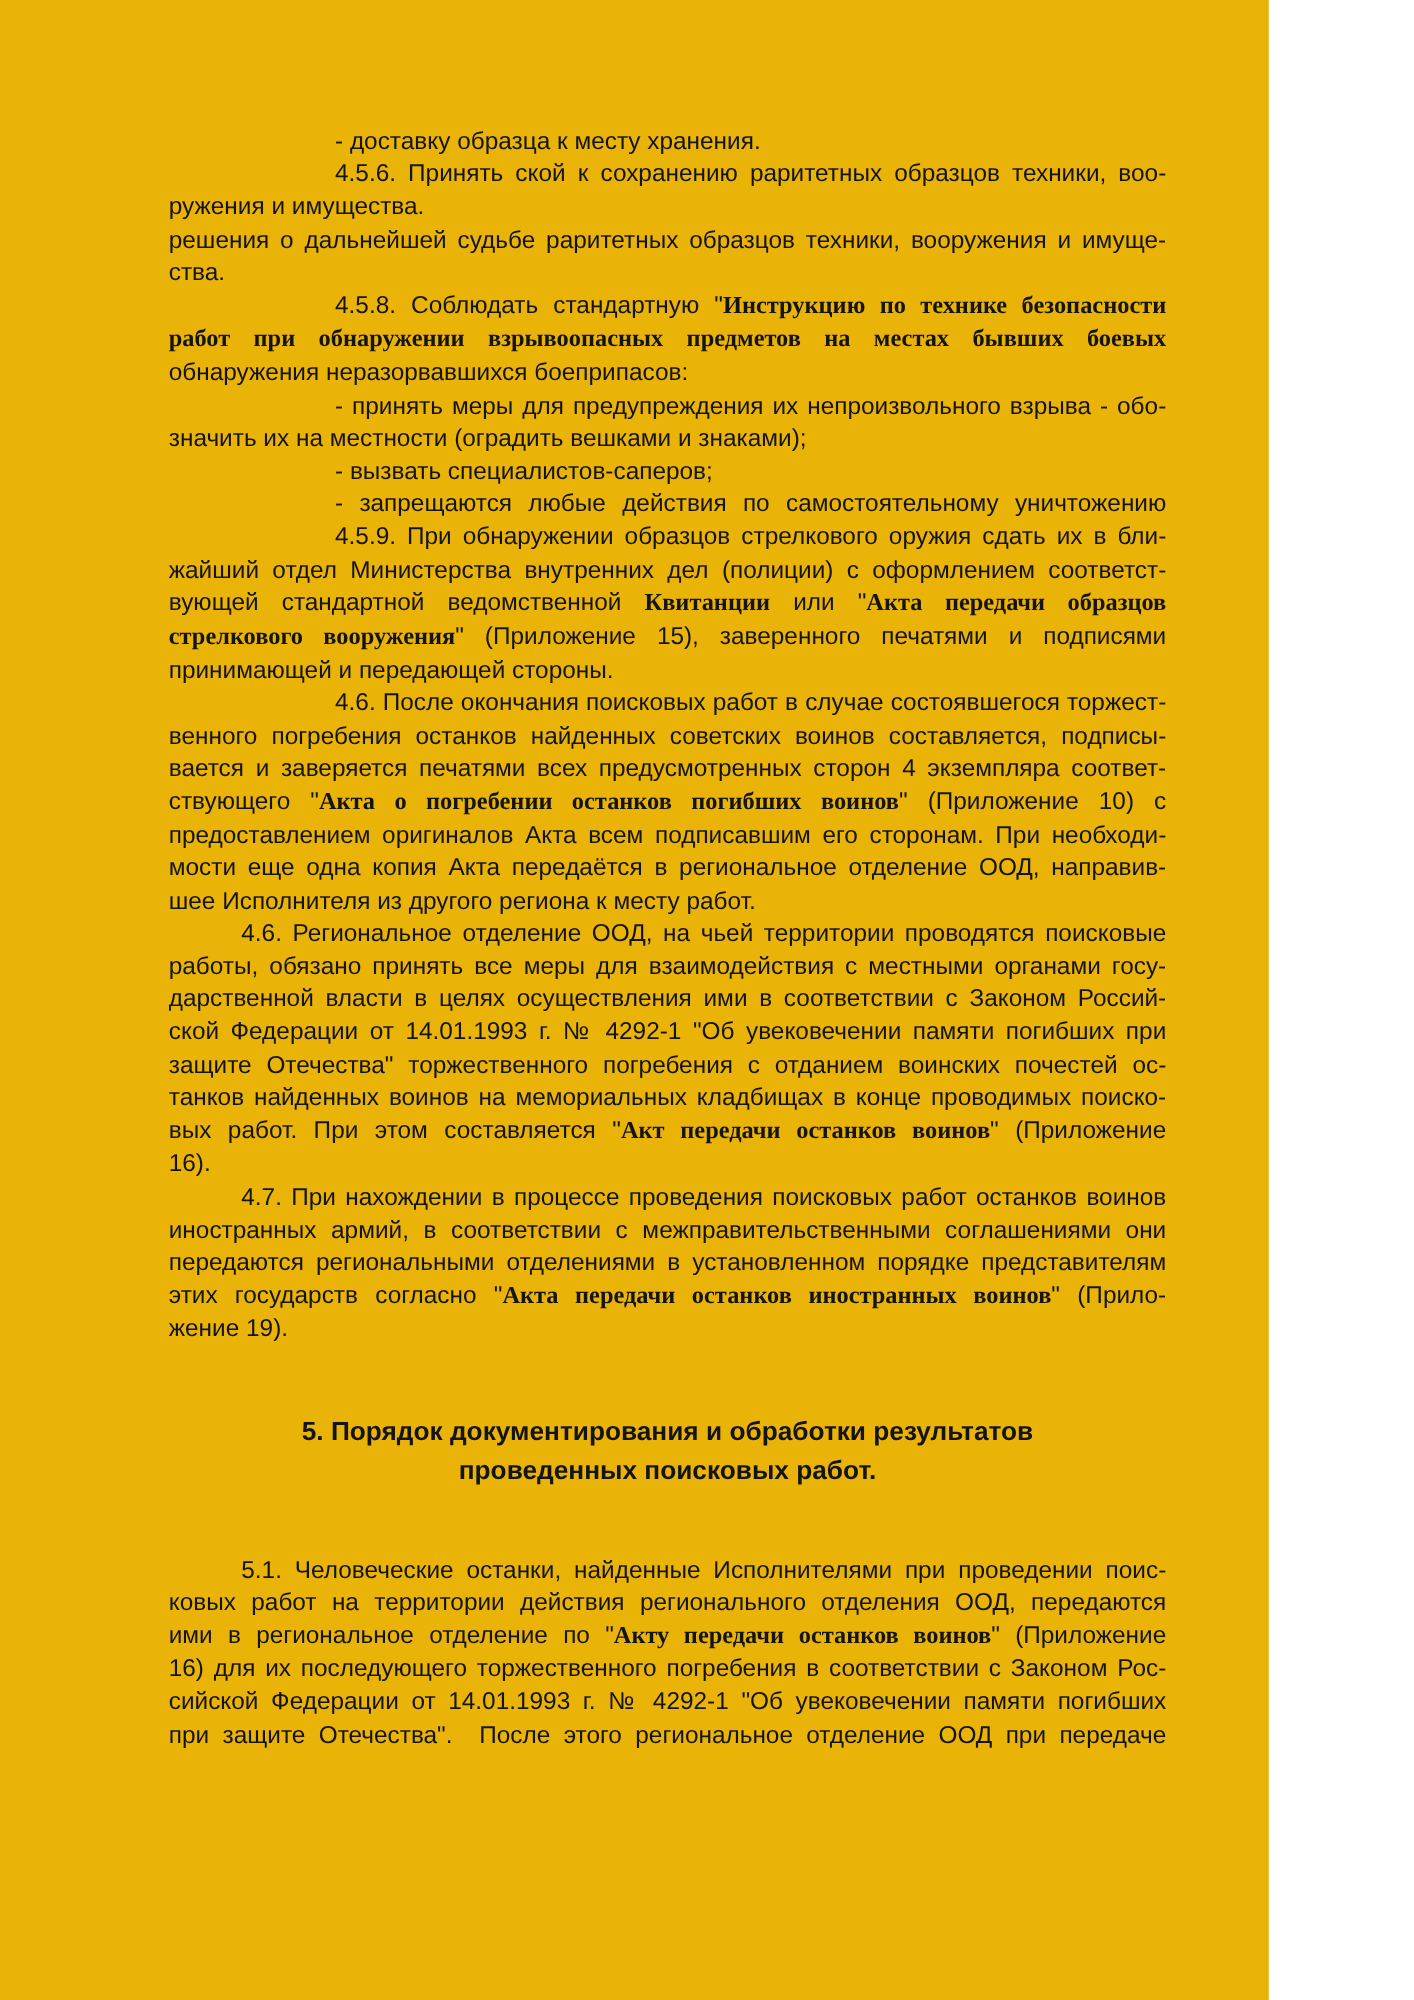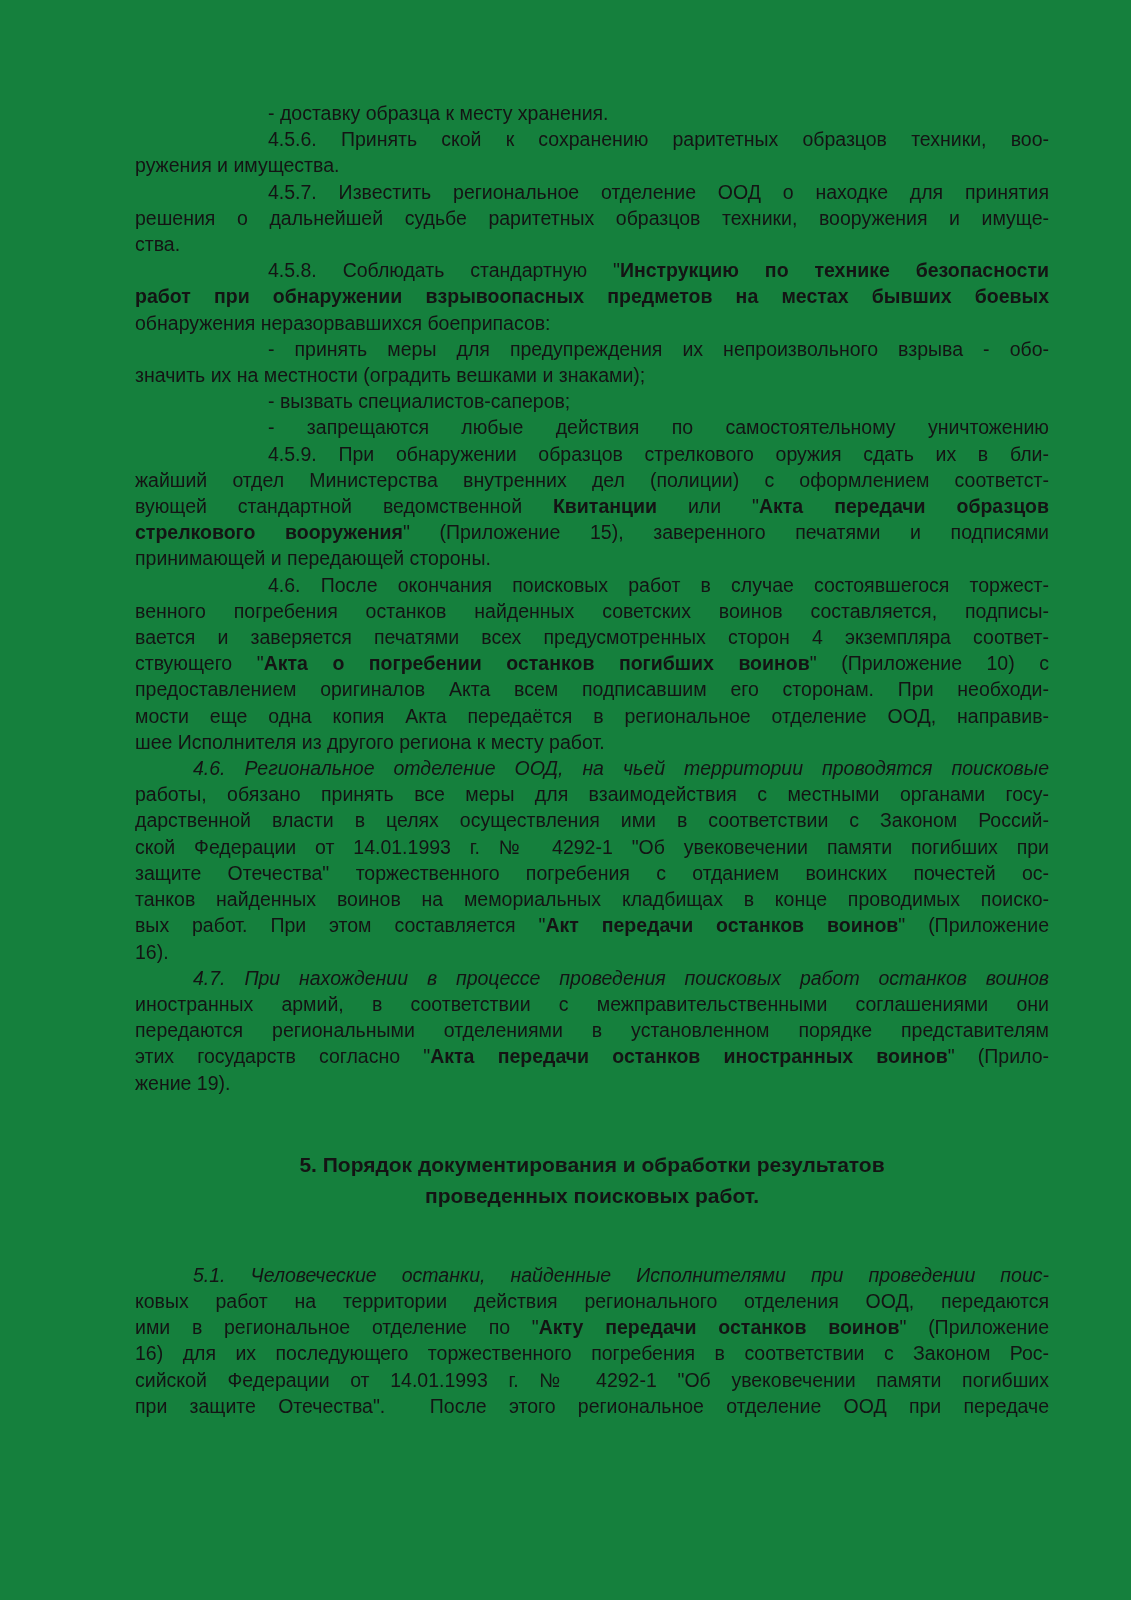--- a/index.html
+++ b/index.html
@@ -1,20 +1,20 @@
 <!DOCTYPE html>
 <html><head>
 <meta charset="utf-8">
 <style>
   html, body { margin: 0; padding: 0; background: #ffffff; }
   .page {
     position: relative;
-    width: 1131px;
+    width: 1015px;
     height: 1600px;
-    background: #15803d;
+    background: #eab308;
     overflow: hidden;
     font-family: "Liberation Sans", "DejaVu Sans", sans-serif;
     color: #141414;
   }
   .doc {
     box-sizing: border-box;
     padding: 100px 82px 0 135px;
     width: 100%;
   }
   .para { margin: 0; }
@@ -25,22 +25,22 @@
     text-align-last: justify;
     overflow: hidden;
     white-space: normal;
     hyphens: none;
   }
   .line.lastline {
     text-align: left;
     text-align-last: left;
   }
   .ind-deep  { padding-left: 133px; }
-  .ind-shallow { padding-left: 58px; font-style: italic; }
-  .bold { font-weight: bold; }
+  .ind-shallow { padding-left: 58px; }
+  .bold { font-weight: bold; font-family: Liberation Serif, serif; }
   .heading .line {
     font-size: 21px;
     line-height: 31px;
     font-weight: bold;
     text-align: center;
     text-align-last: center;
     padding: 0;
   }
   .spacer { width: 100%; }
 </style>
@@ -50,21 +50,20 @@
 <div class="page">
   <div class="doc" id="doc">
       <div class="para">
         <div class="line lastline ind-deep"><span>- доставку образца к месту хранения.</span></div>
       </div>
       <div class="para">
         <div class="line ind-deep"><span>4.5.6. Принять ской к сохранению раритетных образцов техники, воо-</span></div>
         <div class="line lastline"><span>ружения и имущества.</span></div>
       </div>
       <div class="para">
-        <div class="line ind-deep"><span>4.5.7. Известить региональное отделение ООД о находке для принятия</span></div>
         <div class="line"><span>решения о дальнейшей судьбе раритетных образцов техники, вооружения и имуще-</span></div>
         <div class="line lastline"><span>ства.</span></div>
       </div>
       <div class="para">
         <div class="line ind-deep"><span>4.5.8. Соблюдать стандартную "</span><span class="bold">Инструкцию по технике безопасности</span></div>
         <div class="line"><span class="bold">работ при обнаружении взрывоопасных предметов на местах бывших боевых</span></div>
         <div class="line lastline"><span>обнаружения неразорвавшихся боеприпасов:</span></div>
       </div>
       <div class="para">
         <div class="line ind-deep"><span>- принять меры для предупреждения их непроизвольного взрыва - обо-</span></div>

